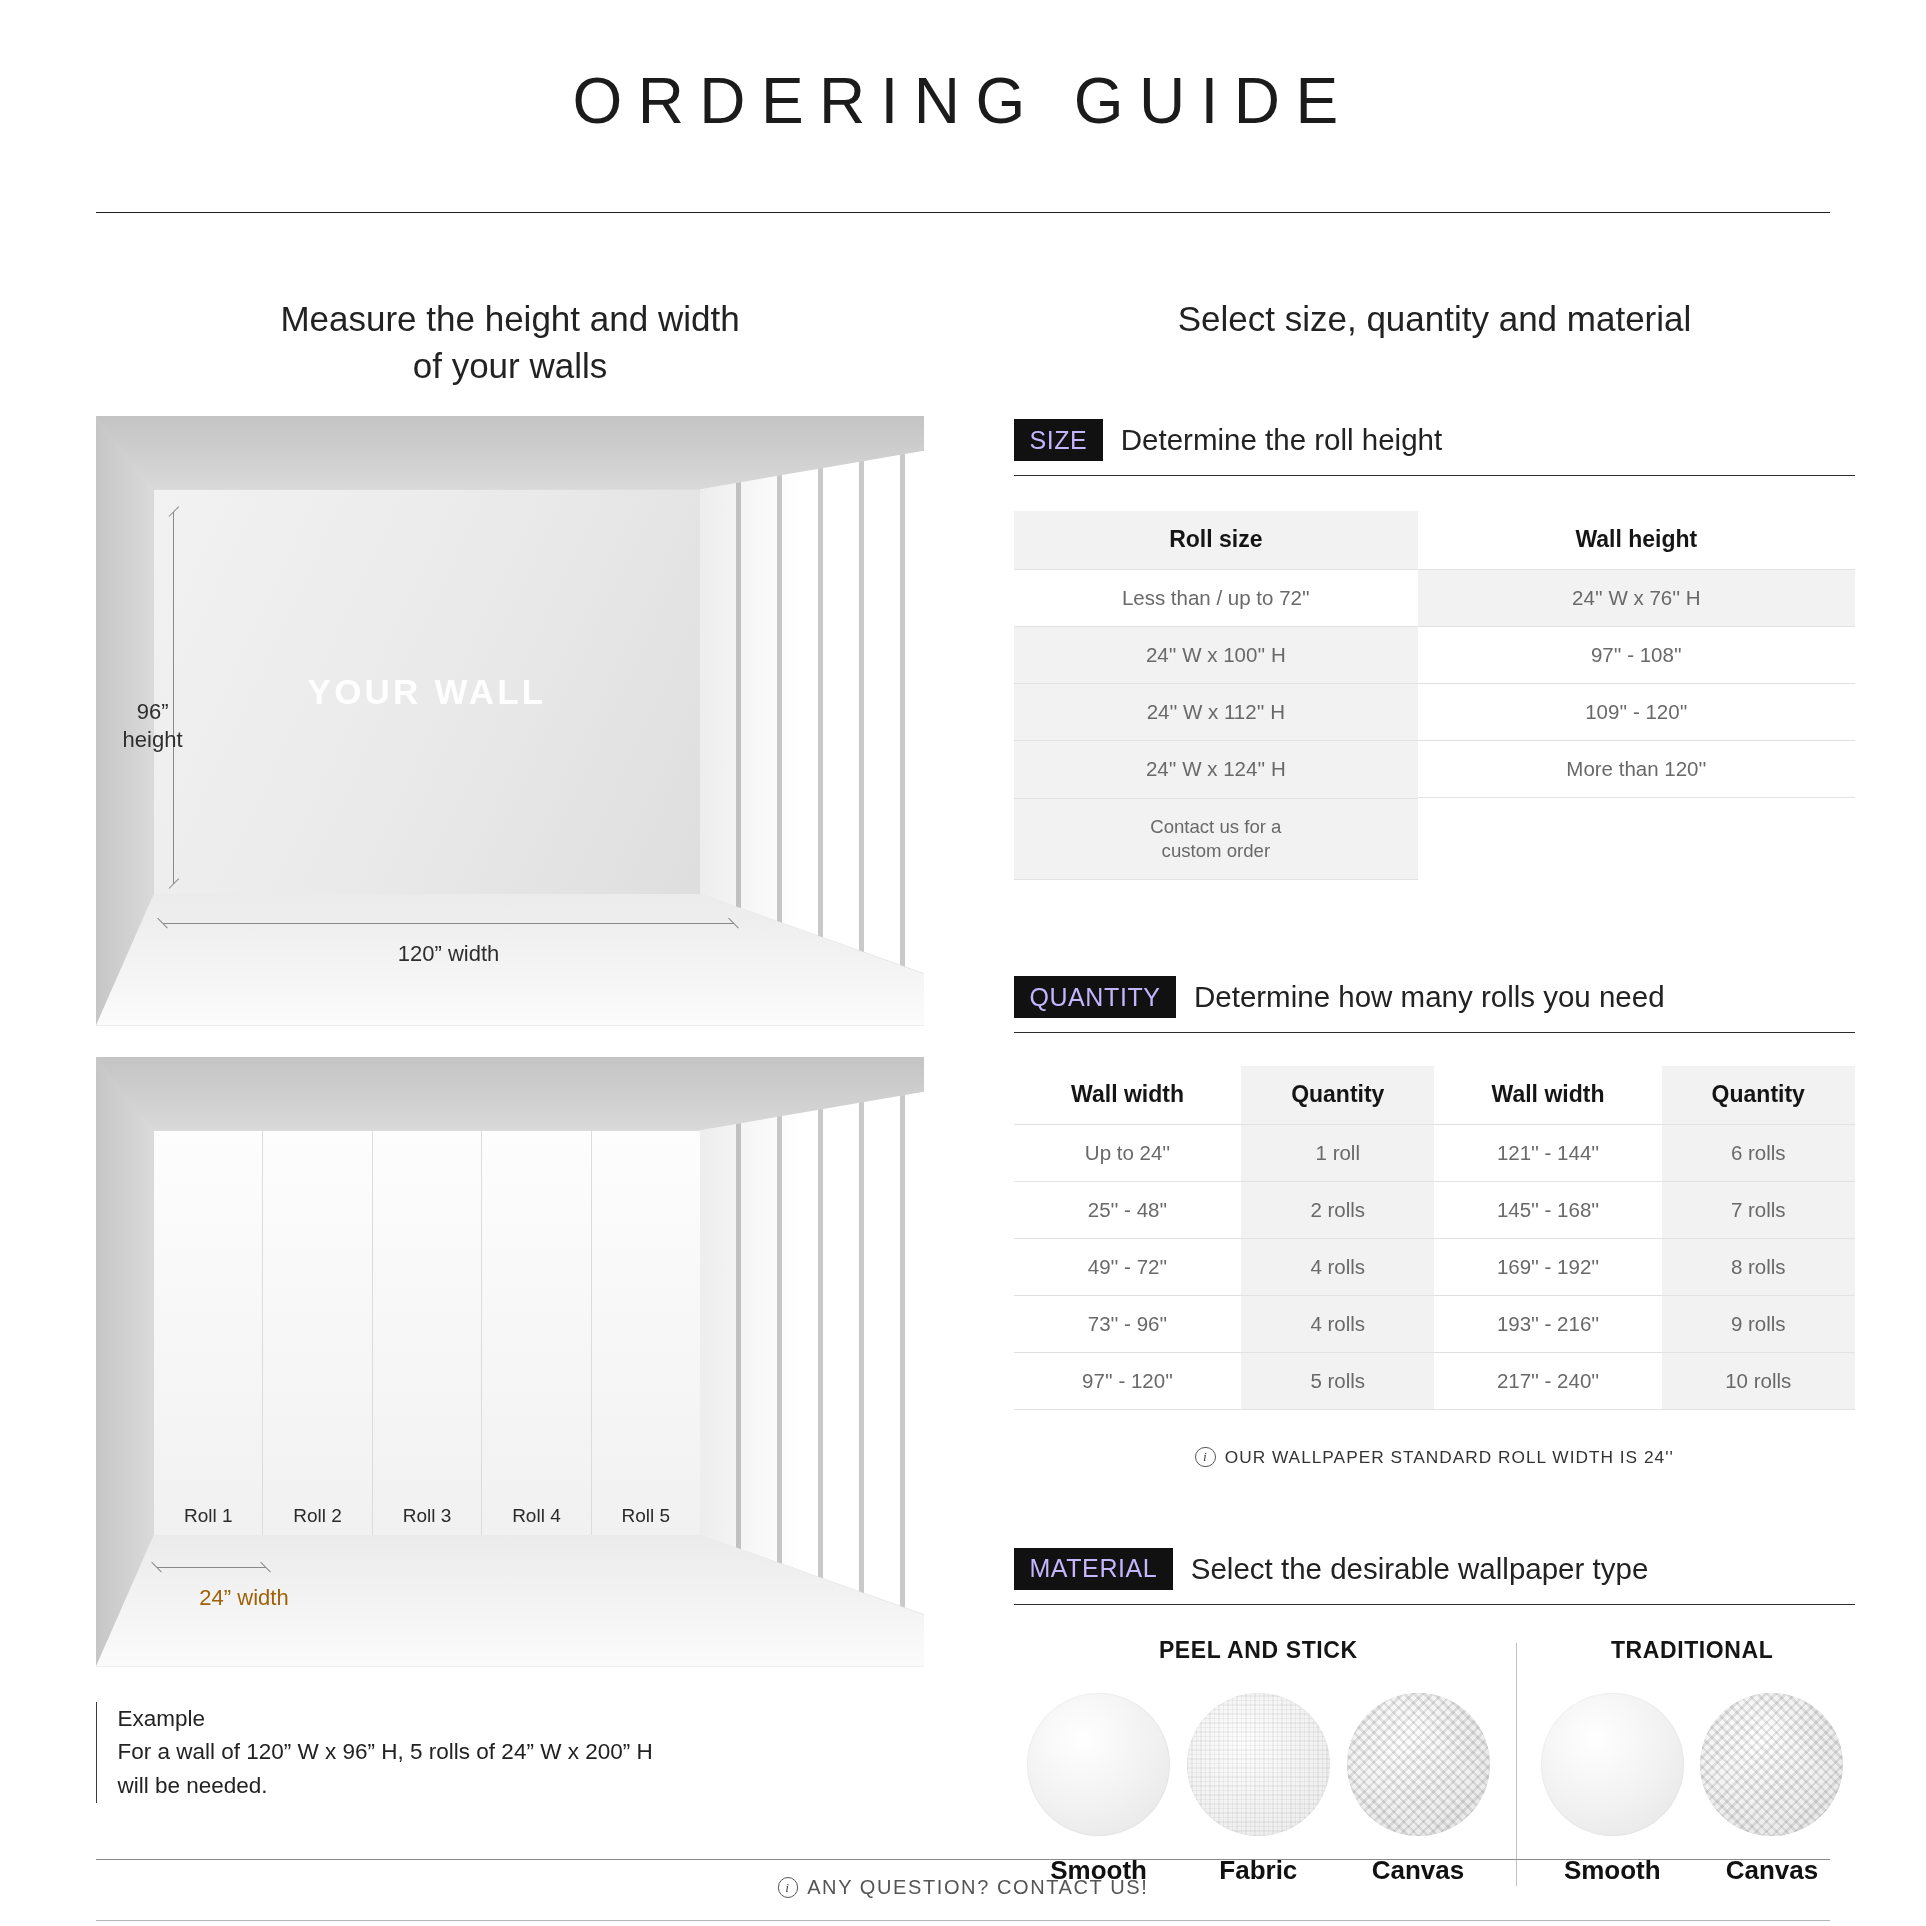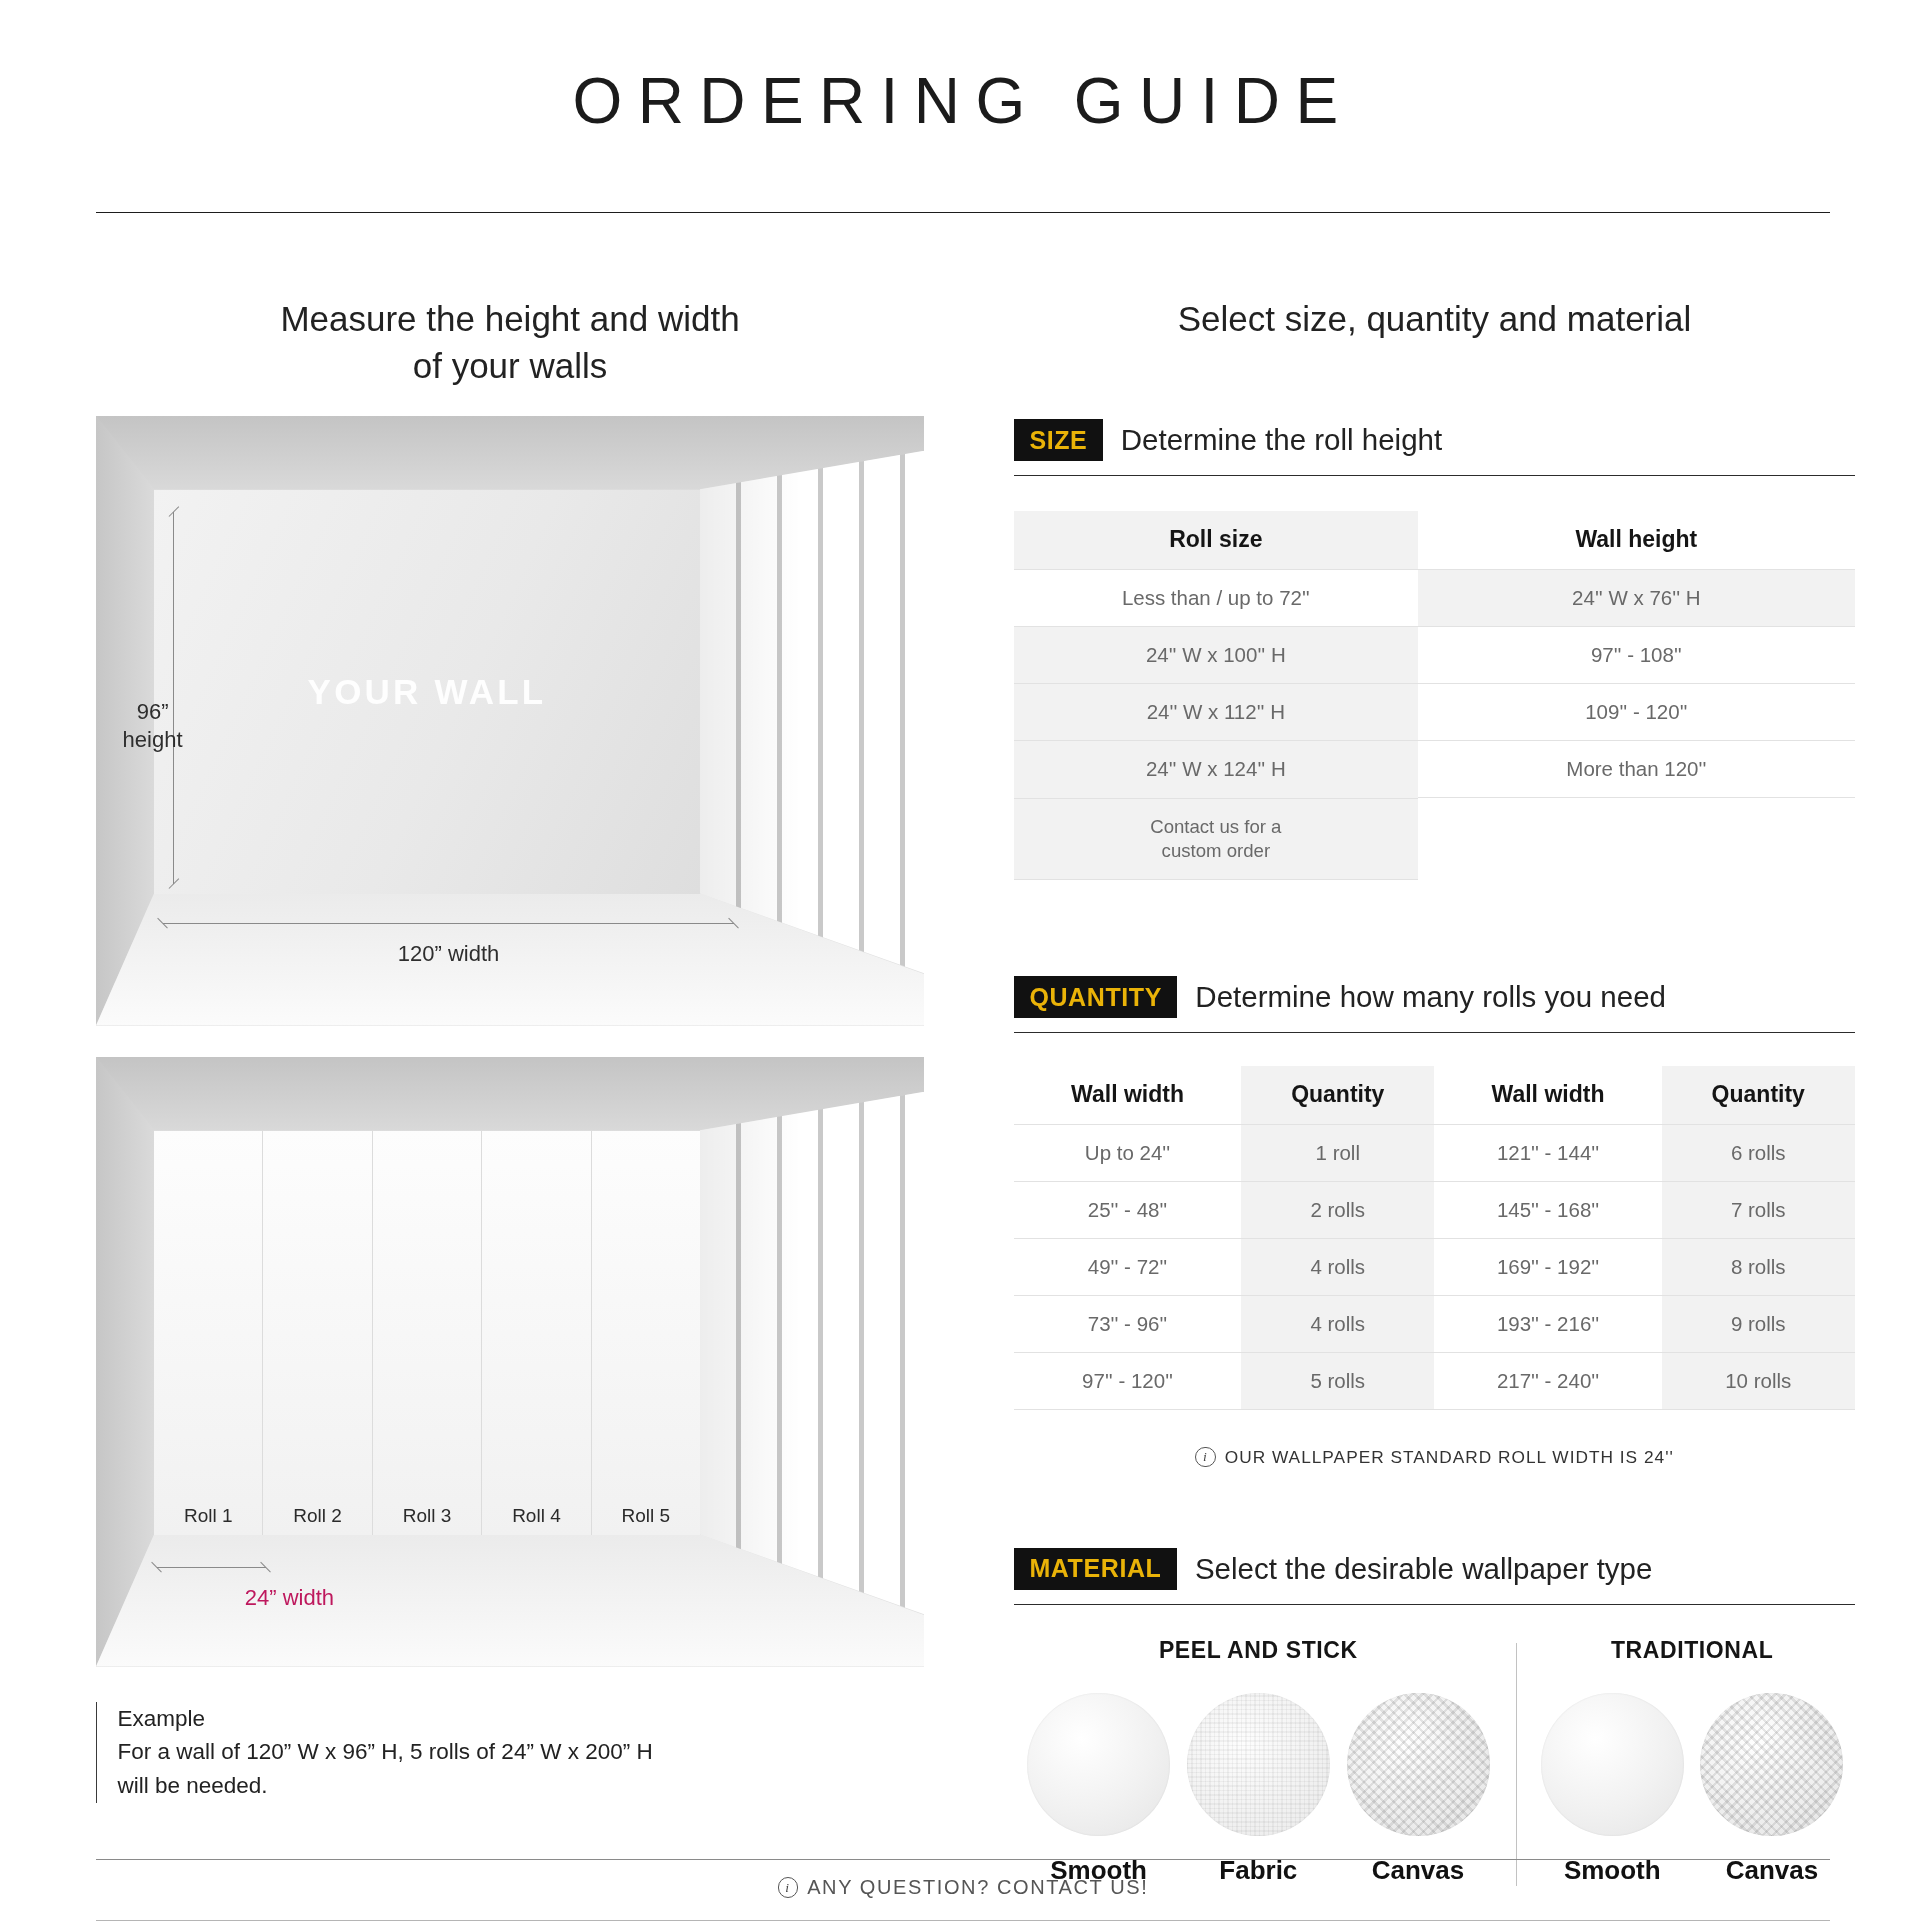--- a/index.html
+++ b/index.html
@@ -58,31 +58,31 @@
   .panels { position:absolute; left:58px; top:74px; width:546px; height:404px; display:flex; }
   .panel { flex:1; position:relative; background:linear-gradient(to bottom,#fdfdfd,#f1f1f1);
     border-right:1.3px solid #dcdcdc;padding-left:48px; }
   .panel:last-child { border-right:none; }
   .panel-label { position:absolute; bottom:7.7px; left:0; right:0; text-align:center;
     font-size:19px; color:#2b2b2b; }
   .dim24 { left:61px; top:510px; width:109px; height:1.3px; }
   .dim24::before,.dim24::after { content:""; position:absolute; top:-6.4px; width:1.3px; height:14px;
     background:#8a8a8a; transform:rotate(-45deg); }
   .dim24::before { left:-0.6px; } .dim24::after { right:-0.6px; }
-  .dim24-label { position:absolute; left:58px; top:528px; width:180px; text-align:right;
-    font-size:22px; color:#be185d; }
+  .dim24-label { position:absolute; left:58px; top:528px; width:180px; text-align:center;
+    font-size:22px; color:#a16207; }
 
   
   .example { margin-top:35px; border-left:1.9px solid #3a3a3a; padding-left:20.5px;
     font-size:22.5px; line-height:1.5; color:#222; }
 
   
   .section-header { display:flex; align-items:center; gap:18px; padding-bottom:14px;
     border-bottom:1.3px solid #2c2c2c; }
-  .badge { background:#111111; color:#eab308; font-size:25px; font-weight:bold;
+  .badge { background:#111111; color:#c4b5fd; font-size:25px; font-weight:normal;
     letter-spacing:0.6px; padding:6.4px 15.4px; }
   .section-sub { font-size:29.5px; color:#222; }
   .hdr-size { margin-top:77px; }
   .hdr-qty { margin-top:96px; }
   .hdr-mat { margin-top:80px; }
 
   .tbl { display:grid; width:100%; }
   .size-tbl { grid-template-columns:48% 52%; margin-top:35px; }
   .qty-tbl  { grid-template-columns:27% 23% 27% 23%; margin-top:33px; }
   .cell { display:flex; align-items:center; justify-content:center; text-align:center;

